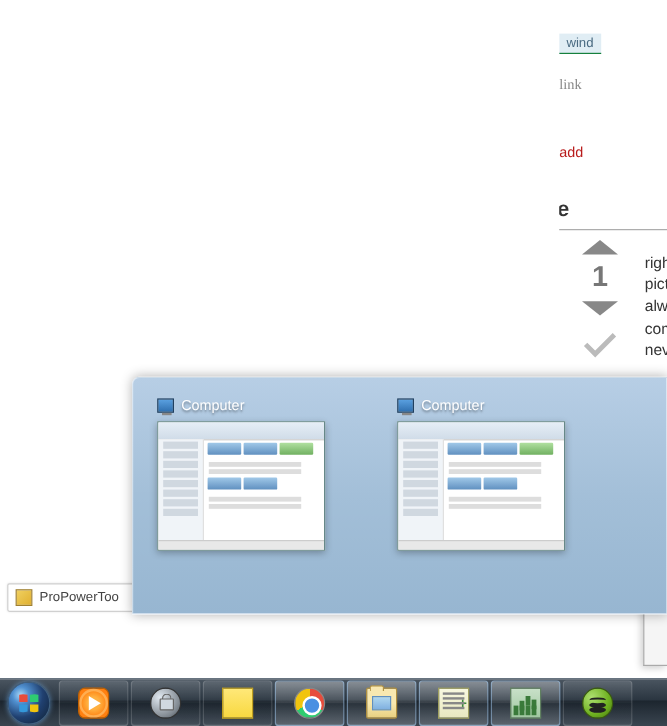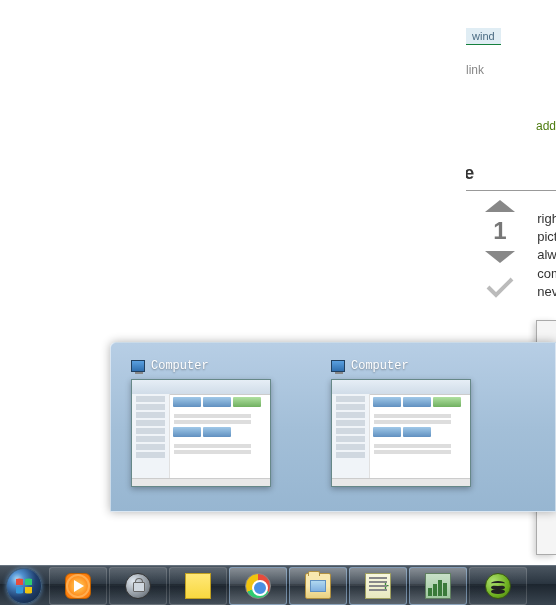--- a/index.html
+++ b/index.html
@@ -29,22 +29,22 @@
     }
     .tag {
       display: inline-block;
       background: #e0edf4;
       border-bottom: 1px solid #15803d;
       color: #4a6b82;
       font-size: 11px;
       padding: 2px 6px;
       margin-top: 28px;
     }
-    .link-txt { color: #888; font-size: 12px; margin-top: 18px; }
-    .add-txt { color: #4d7c0f; font-size: 12px; margin-top: 42px; text-align: right; }
+    .link-txt { color: #888; font-size: 12px; margin-top: 18px; font-family: Liberation Serif, serif; }
+    .add-txt { color: #b91c1c; font-size: 12px; margin-top: 42px; }
     .answer-heading {
       font-size: 18px;
       color: #333;
       border-bottom: 1px solid #999;
       padding-bottom: 6px;
       margin-top: 30px;
       white-space: nowrap;
       margin-left: -64px;
     }
     .vote-col {
@@ -90,30 +90,29 @@
     .small-strip .ico {
       width: 14px; height: 14px;
       background: linear-gradient(135deg,#f0d060,#e0b030);
       border: 1px solid #a08030;
     }
     .aero-preview {
       position: absolute;
       left: 110px;
       right: 0;
       bottom: 48px;
-      height: 170px;
+      height: 198px;
       background: linear-gradient(to bottom, #b7cee5 0%, #a3bfd8 50%, #97b6d1 100%);
       border: 1px solid rgba(255,255,255,0.5);
       border-top-left-radius: 6px;
       border-top-right-radius: 0;
       box-shadow: 0 0 10px rgba(0,0,0,0.3);
       display: flex;
       gap: 60px;
       padding: 16px 20px;
-      font-family: Liberation Mono, monospace;
     }
     .thumb-container { }
     .thumb-label {
       color: #fff;
       font-size: 12px;
       margin-bottom: 6px;
       display: flex;
       align-items: center;
       gap: 6px;
       text-shadow: 0 1px 2px rgba(0,0,0,0.4);
@@ -272,20 +271,24 @@
     <div>alwa</div>
     <div>com</div>
     <div>nev</div>
   </div>
 
   <div class="edge-dialog">
     <div class="inner"></div>
     <div class="t">T</div>
   </div>
 
+  <div class="small-strip">
+    <div class="ico"></div>
+    <span>ProPowerToo</span>
+  </div>
 
   <div class="aero-preview">
     <div class="thumb-container">
       <div class="thumb-label">
         <div class="comp-ico"></div>
         <span>Computer</span>
       </div>
       <div class="thumb">
         <div class="thumb-left">
             <div class="li"></div>

